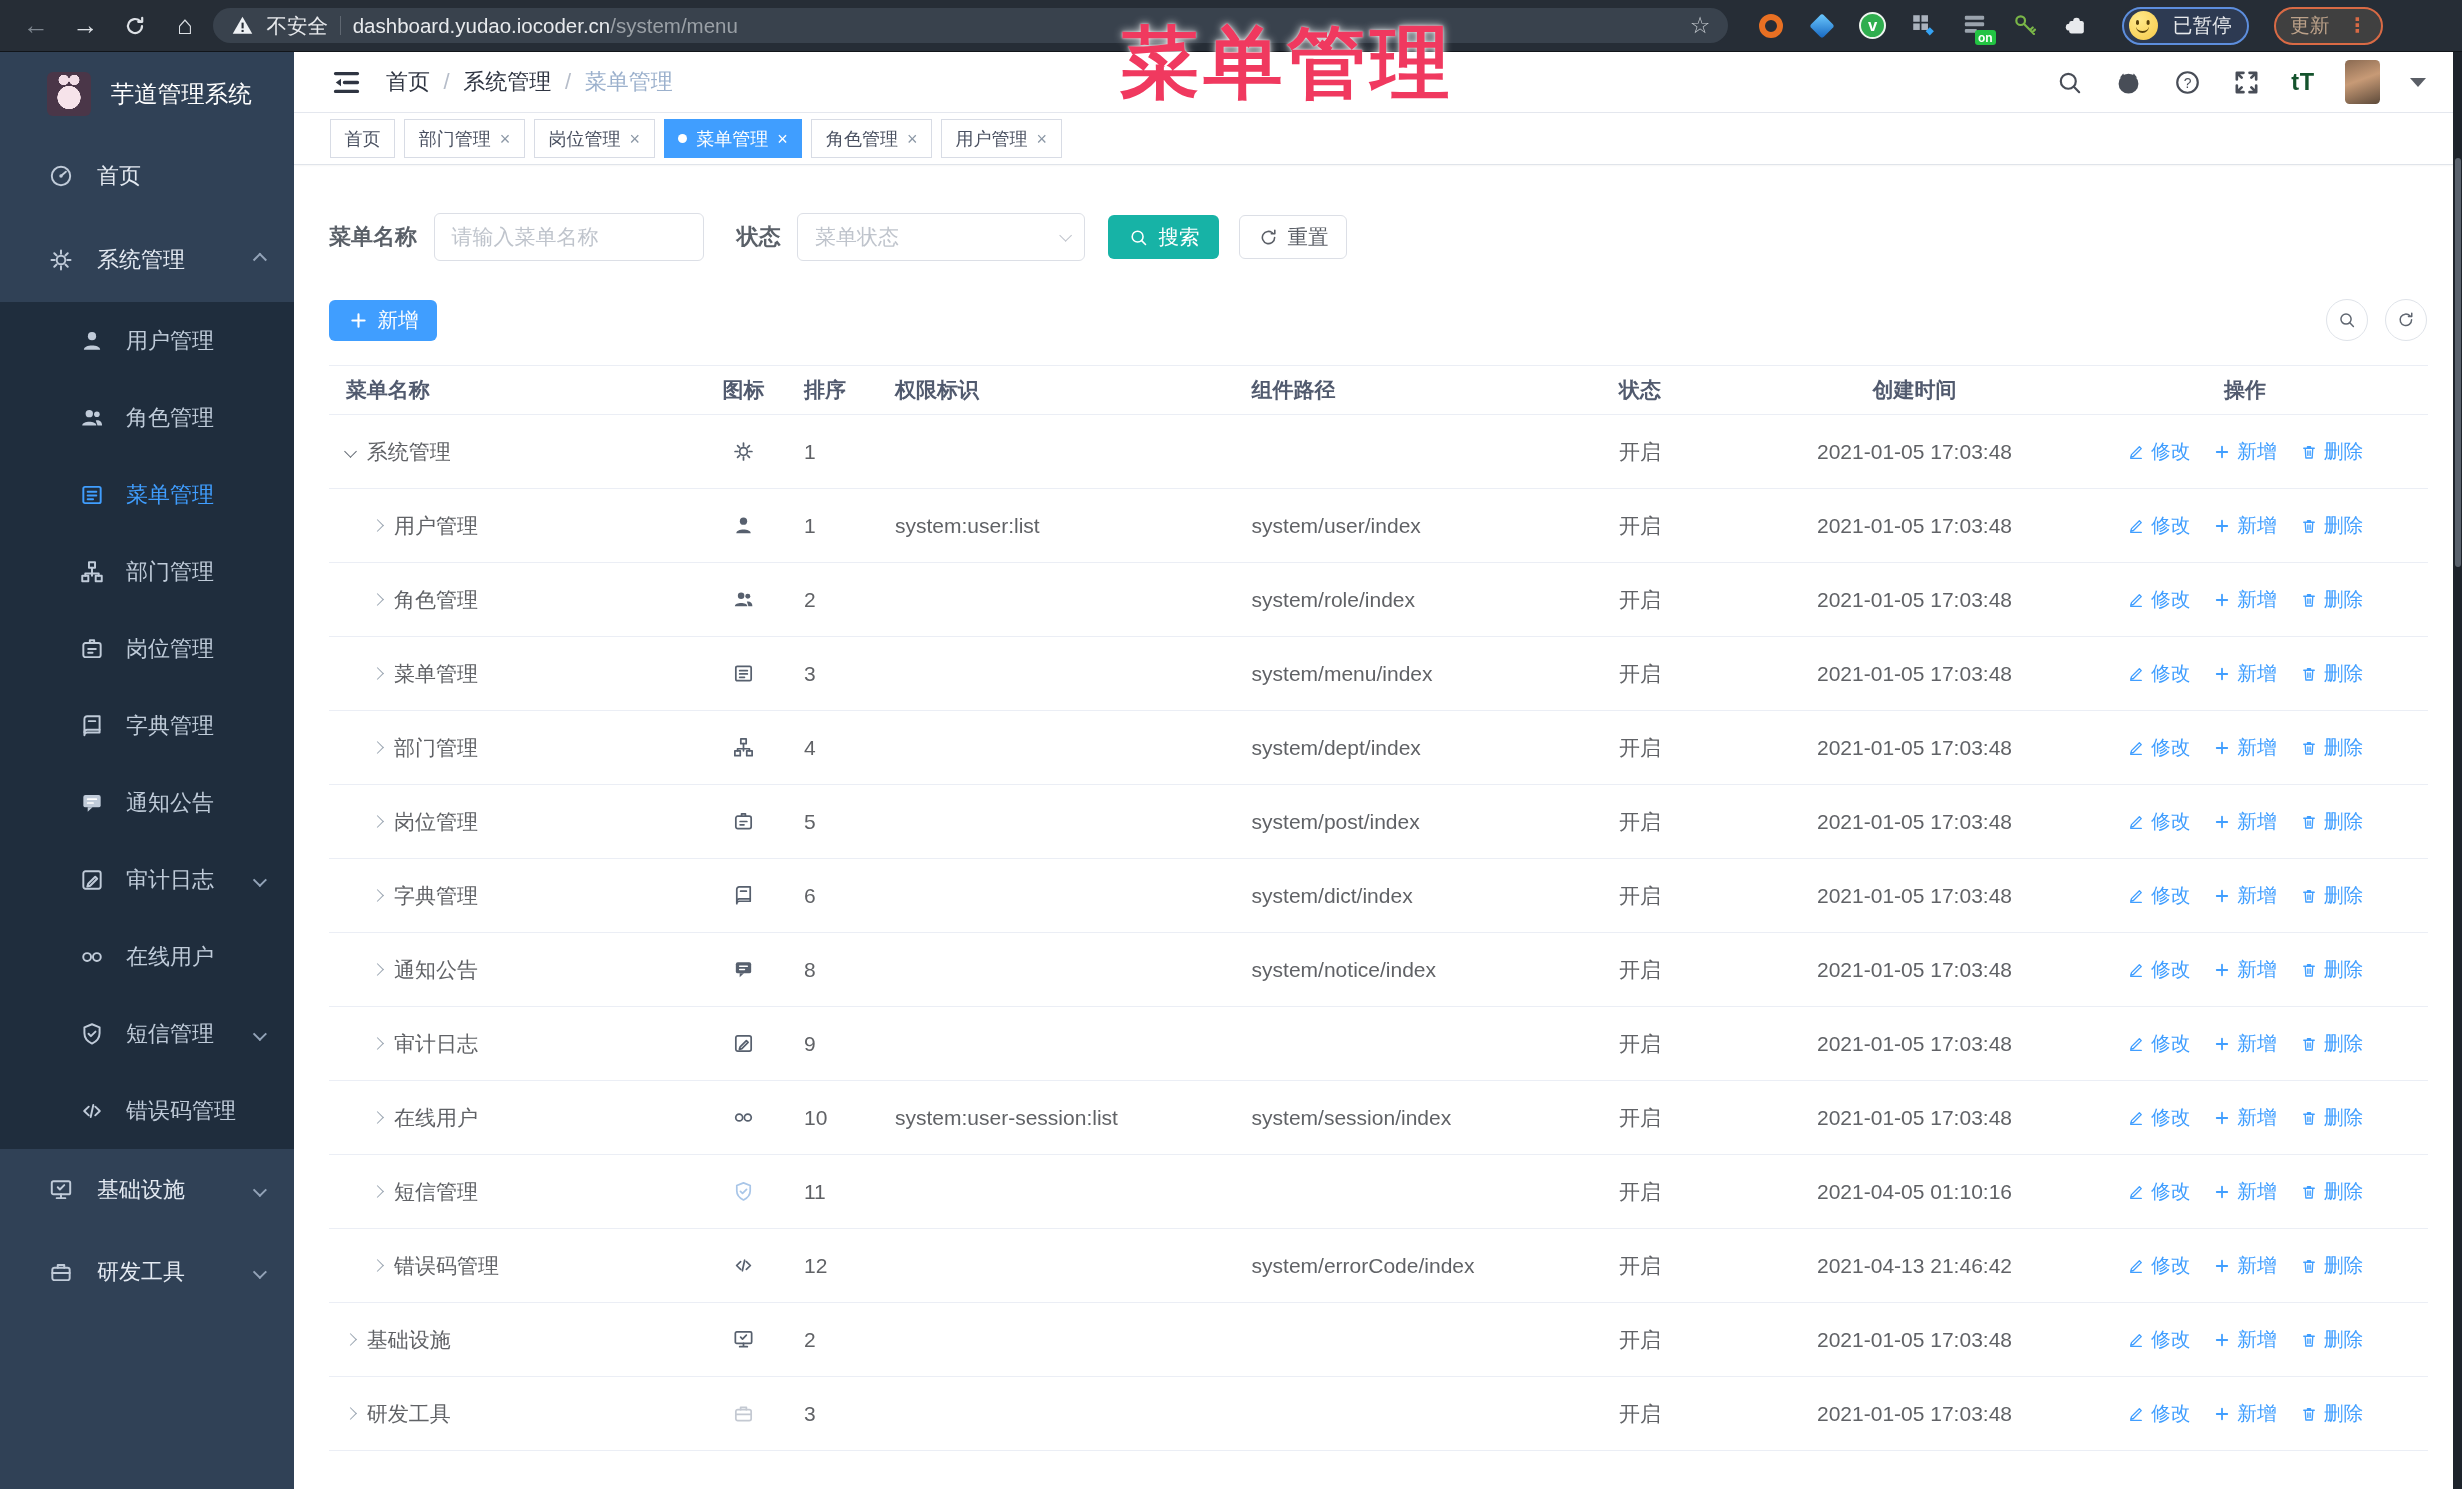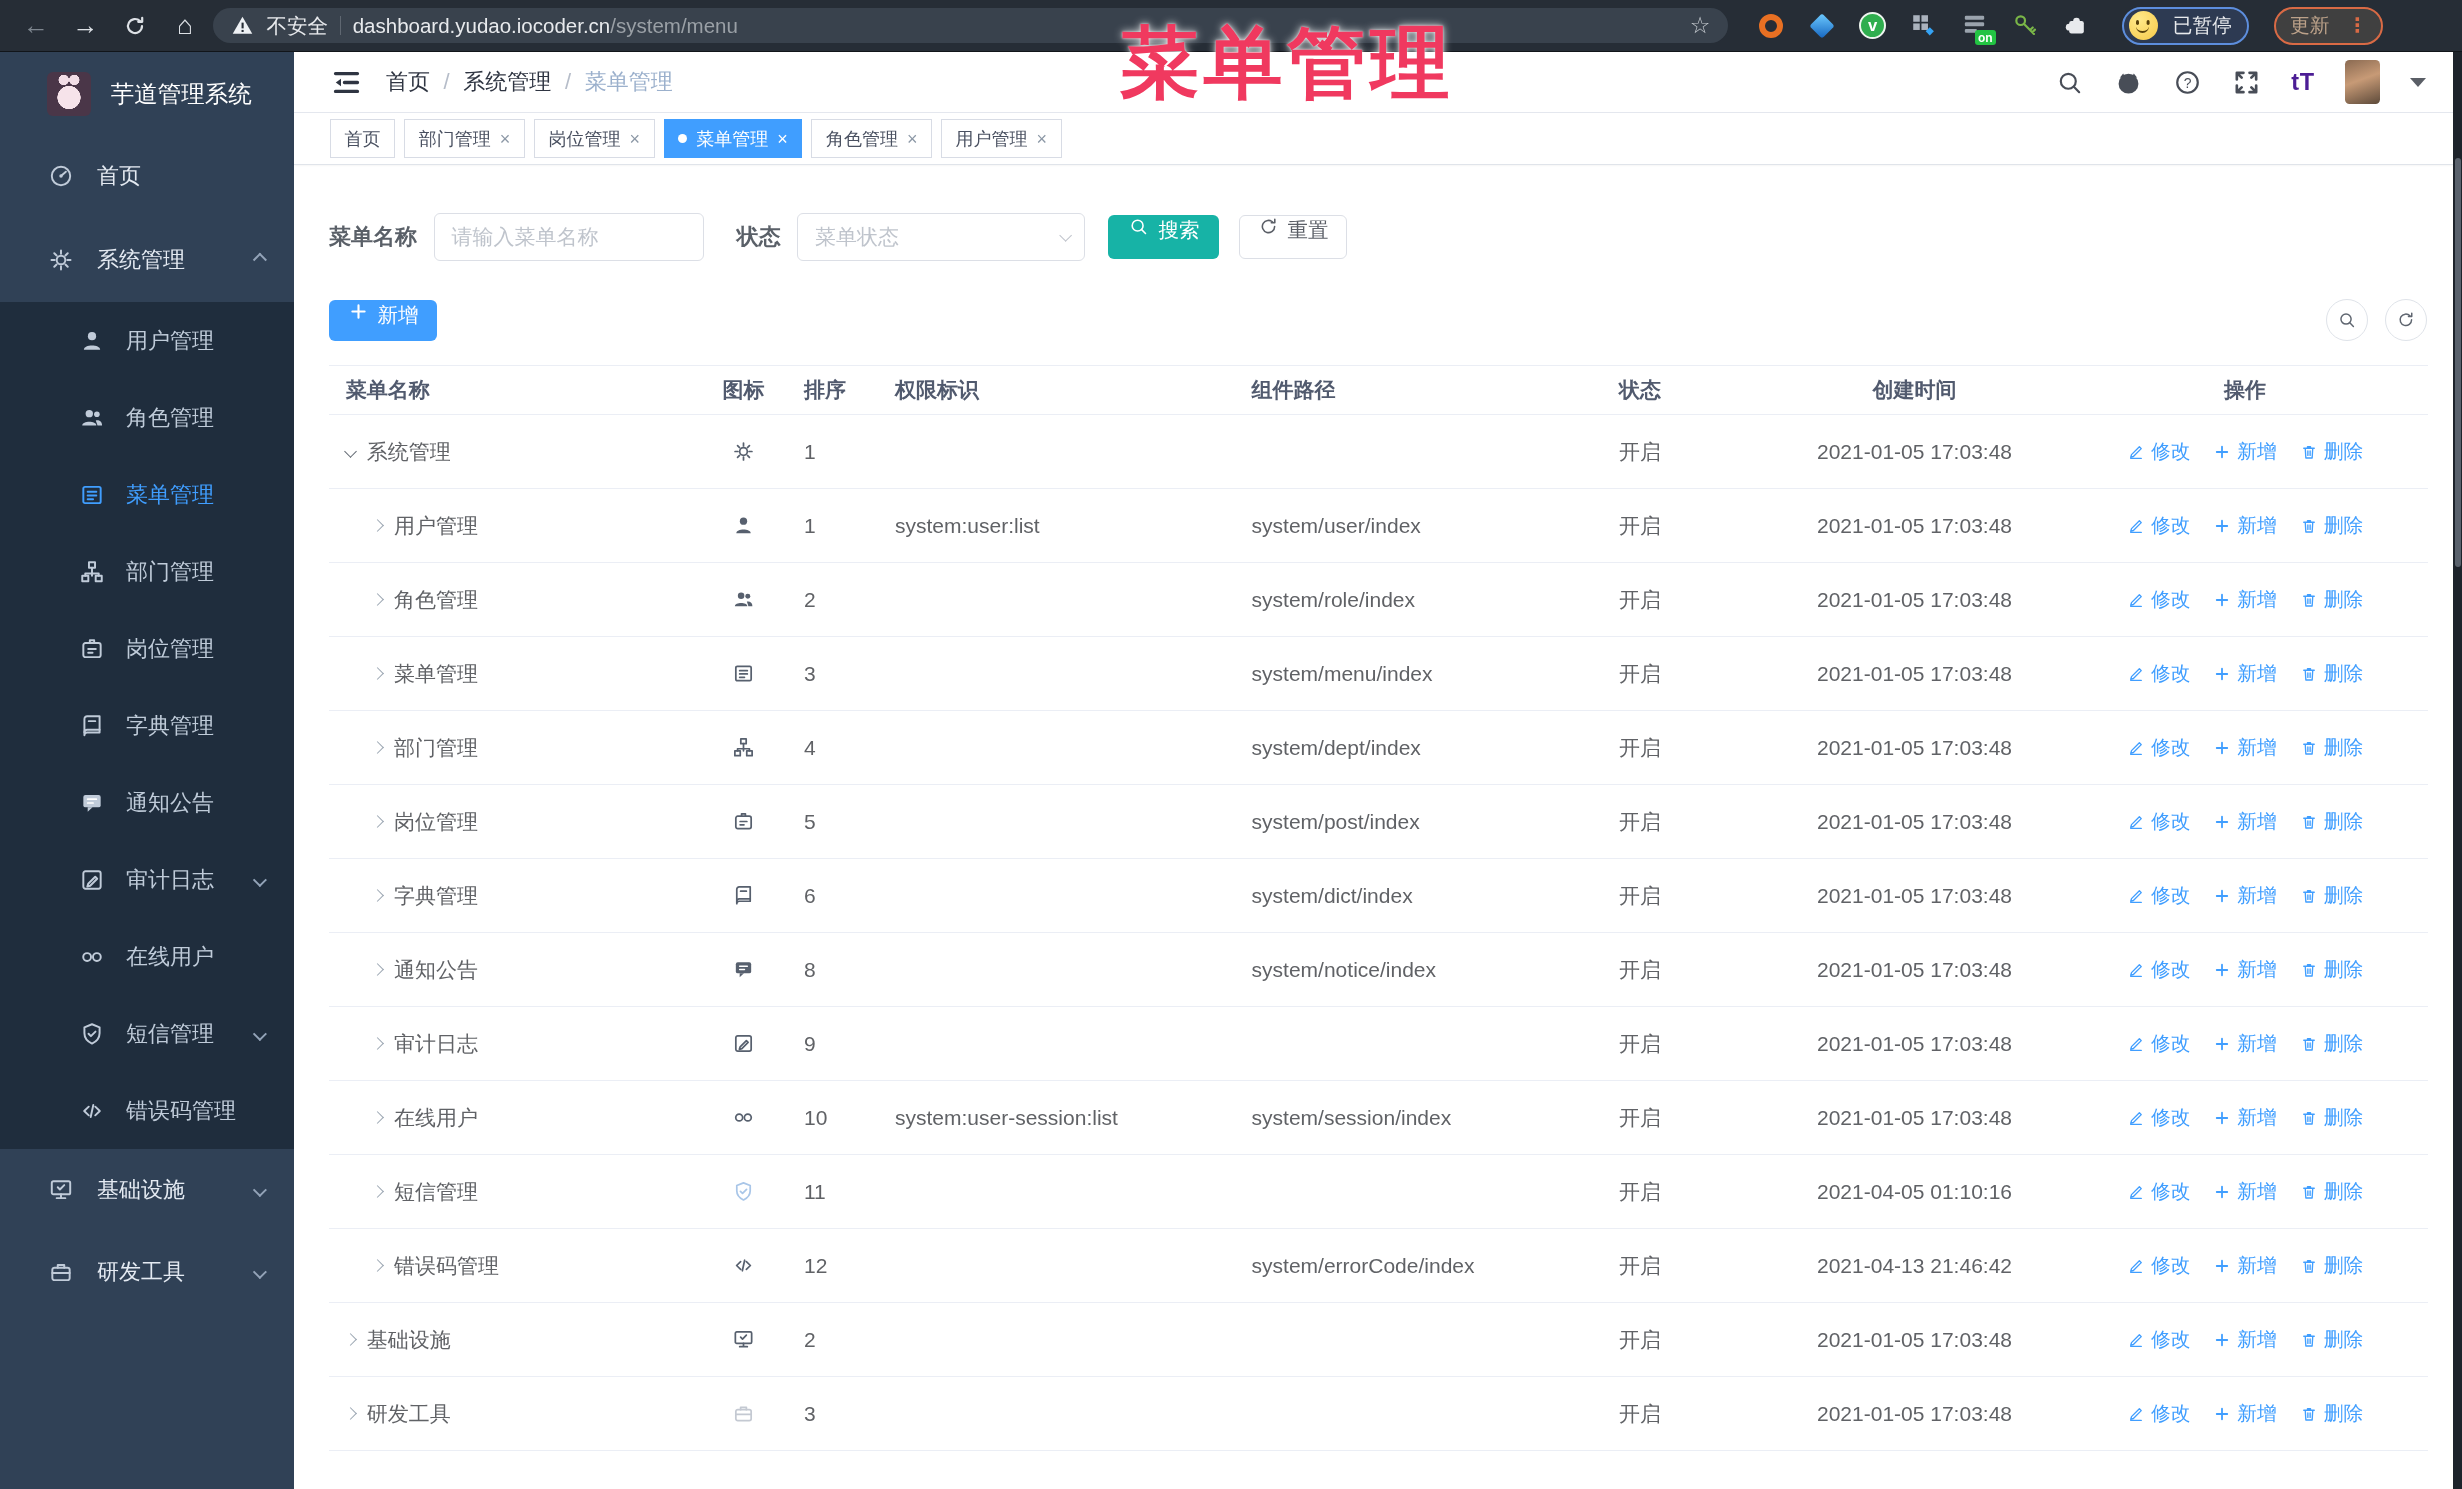--- a/index.html
+++ b/index.html
@@ -68,21 +68,21 @@
   
   .main{position:absolute;left:294px;top:52px;right:0;bottom:0;background:#fff}
   .navbar{height:61px;display:flex;align-items:center;border-bottom:0.8px solid #e4e7ee;padding:0 36px}
   .hamb{width:33px;height:33px;color:#2f3542;margin-right:23px}
   .crumbs{display:flex;align-items:center;gap:13.6px;font-size:22px}
   .crumb{color:#2f3542}
   .crumb.last{color:#9bb0cc}
   .crumb-sep{color:#b6bdc9}
   .nav-right{margin-left:auto;display:flex;align-items:center;gap:30px}
   .nr-ic{width:29px;height:29px;color:#484d57}
-  .tT{font-size:23.5px;color:#4c1d95;font-weight:700;letter-spacing:0.8px}
+  .tT{font-size:23.5px;color:#14532d;font-weight:700;letter-spacing:0.8px}
   .avatar{width:35px;height:44px;border-radius:4.5px;
           background:linear-gradient(160deg,#8a6a52 0%,#c79a76 45%,#5d4a3a 100%);flex:none}
   .caret{width:0;height:0;border-left:8.3px solid transparent;border-right:8.3px solid transparent;
          border-top:9.8px solid #5a5e66}
 
   .tagsbar{height:52px;display:flex;align-items:center;gap:9px;padding:0 36px;border-bottom:0.8px solid #e0e4ea;
            box-shadow:0 0.8px 2.3px rgba(0,0,0,.06)}
   .tag{height:39px;display:flex;align-items:center;gap:9px;padding:0 13.6px;border:0.8px solid #d8dce5;
        background:#fff;font-size:18px;color:#495060;cursor:pointer;flex:none}
   .tag .x{font-size:18px;color:#8c98a6;line-height:1}
@@ -95,21 +95,21 @@
   .f-label{font-size:22px;color:#5a6068;font-weight:700;flex:none}
   .f-input{width:270px;height:48px;border:0.8px solid #dcdfe6;border-radius:6px;margin-left:16.7px;
            font-size:21px;color:#606266;padding:0 16.7px;outline:none;background:#fff;
            font-family:"Liberation Sans","DejaVu Sans",sans-serif}
   .f-input::placeholder{color:#bfc4cc}
   .f-select{width:288px;height:48px;border:0.8px solid #dcdfe6;border-radius:6px;margin-left:16.7px;
             display:flex;align-items:center;padding:0 16.7px;cursor:pointer}
   .f-select .ph{font-size:21px;color:#bfc4cc}
   .sel-chev{margin-left:auto;width:9px;height:9px;border-right:1.9px solid #c0c4cc;border-bottom:1.9px solid #c0c4cc;
             transform:rotate(45deg) translateY(-3px)}
-  .btn{height:44px;border-radius:6px;display:flex;justify-content:center;gap:9px;
+  .btn{height:44px;border-radius:6px;display:flex;align-items:center;justify-content:center;gap:9px;
        font-size:20.5px;cursor:pointer;flex:none;border:0.8px solid transparent}
   .btn-search{width:111px;background:#17b3a6;color:#fff;margin-left:23px}
   .btn-reset{width:108px;background:#fff;color:#5a5e66;border-color:#dcdfe6;margin-left:19.7px}
   .btn-ic{width:21px;height:21px}
 
   .toolbar{margin-top:38px;display:flex;align-items:center}
   .btn-add{width:108px;height:41px;background:#409eff;color:#fff;font-size:20.5px}
   .circle-btns{margin-left:auto;display:flex;gap:16.7px}
   .cbtn{width:42px;height:42px;border:0.8px solid #dfe3e9;border-radius:50%;display:flex;align-items:center;
         justify-content:center;color:#5f6670;cursor:pointer;background:#fff}

